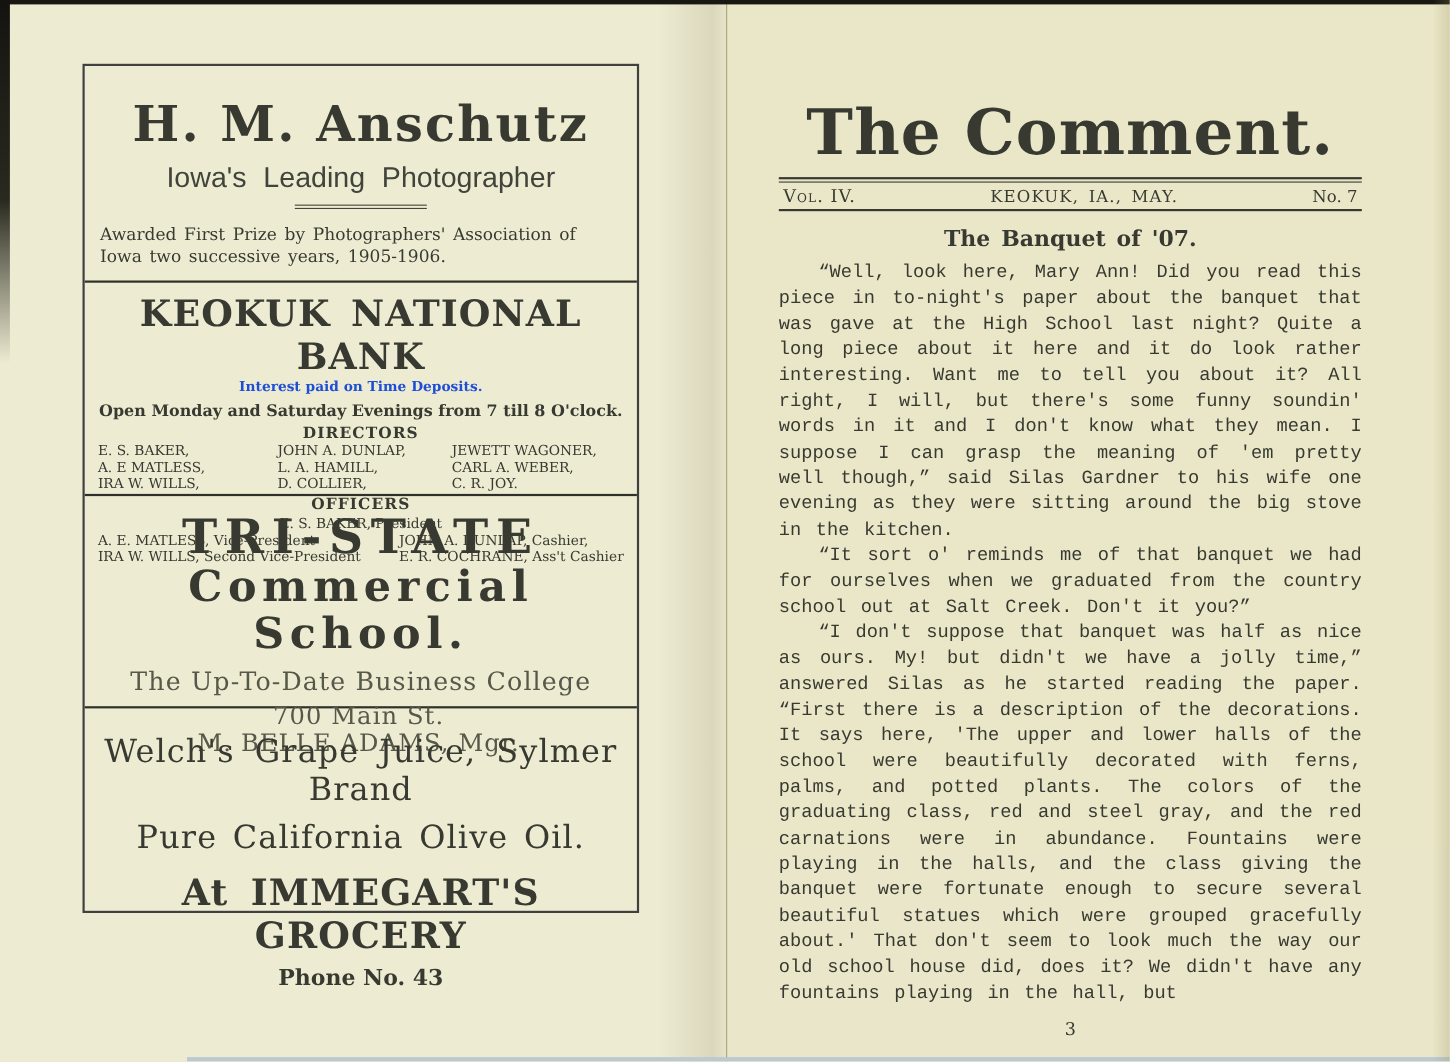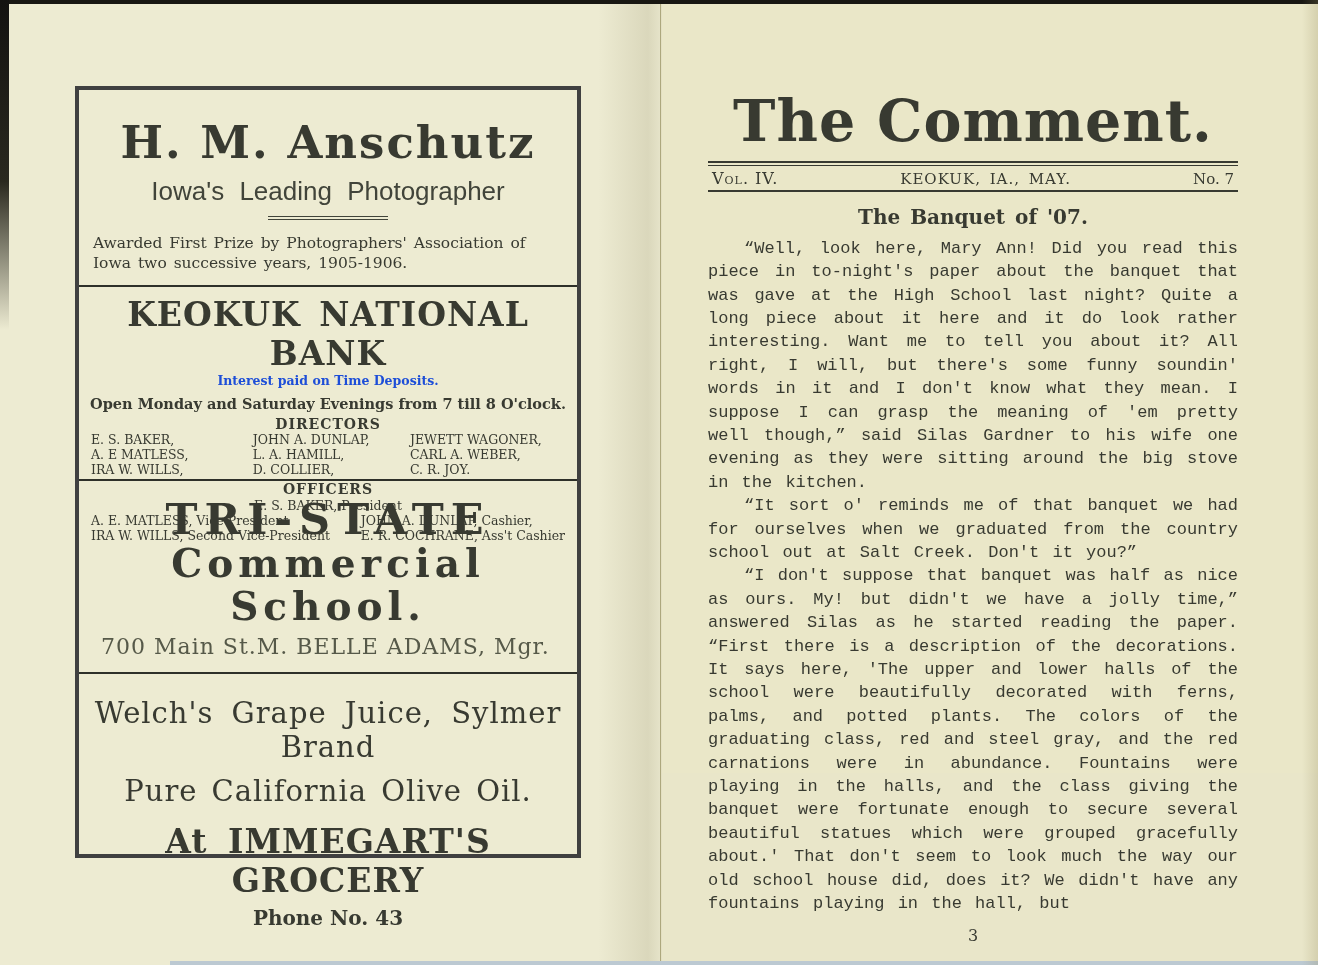--- a/index.html
+++ b/index.html
@@ -18,21 +18,21 @@
   .scan-bottom-strip { position:absolute; bottom:0; left:170px; right:0; height:4px; background:#bcc9d2; }
   .scan-right-edge { position:absolute; top:0; right:0; width:16px; height:100%;
     background:linear-gradient(90deg, rgba(150,140,95,0) 0%, rgba(150,140,95,.25) 100%); }
   .page-seam { position:absolute; top:0; left:598px; width:64px; height:100%;
     background:linear-gradient(90deg, rgba(120,112,70,0) 0%, rgba(120,112,70,.16) 78%, rgba(120,112,70,.05) 100%); }
   .page-seam-line { position:absolute; top:0; left:660px; width:1px; height:100%; background:rgba(130,122,70,.55); }
 
   
   .left-page { position:absolute; top:0; left:0; width:660px; height:965px; background:#edebd2; }
   .ad-box { position:absolute; top:58px; left:75px; width:506px; height:772px;
-    border:4px solid #404040; background:#edebd2;margin-top:28px; }
+    border:2px solid #404040; background:#edebd2; }
   .ad-section { border-bottom:2px solid #2e3029; }
   .ad-section:last-child { border-bottom:none; }
 
   .sec-anschutz { height:197px; text-align:center; padding-top:28px; }
   .anschutz-title { font-size:45px; font-weight:bold; letter-spacing:2px; line-height:1.1; }
   .anschutz-sub { font-family:"Liberation Sans", sans-serif; font-size:26px; color:#41443a;
     word-spacing:8px; margin-top:8px; }
   .anschutz-rule { width:120px; height:4px; border-top:1px solid #41443a; border-bottom:1px solid #41443a; margin:9px auto 13px auto; }
   .anschutz-award { font-size:15.5px; text-align:left; padding:0 14px; line-height:1.35; word-spacing:2px; }
 
@@ -46,22 +46,22 @@
   .bank-directors .col1 { width:34%; }
   .bank-directors .col2 { width:33%; }
   .bank-directors .col3 { width:33%; }
   .bank-president { font-size:12.5px; text-align:center; margin-top:1px; }
   .bank-officers { display:flex; justify-content:space-between; padding:0 12px; font-size:12.5px; line-height:1.2; }
 
   .sec-school { height:193px; text-align:center; padding-top:16px; }
   .school-title1 { font-size:43px; font-weight:bold; letter-spacing:7px; line-height:1.05; }
   .school-title2 { font-size:39px; font-weight:bold; letter-spacing:5px; word-spacing:14px; line-height:1.1; }
   .school-sub { font-size:23px; color:#565949; margin-top:9px; letter-spacing:1px; }
-  .school-row { display:flex; justify-content:flex-start; padding:0 26px 0 22px;
-    font-size:22px; color:#565949; margin-top:6px; letter-spacing:1px; }
+  .school-row { display:flex; justify-content:center; padding:0 26px 0 22px;
+    font-size:22px; color:#565949; margin-top:6px; letter-spacing:1px;flex-direction:column; }
 
   .sec-grocery { height:180px; text-align:center; padding-top:22px; }
   .grocery-line1 { font-size:29px; word-spacing:8px; letter-spacing:1px; }
   .grocery-line2 { font-size:29px; word-spacing:4px; letter-spacing:1px; margin-top:10px; }
   .grocery-line3 { font-size:33px; font-weight:bold; word-spacing:8px; margin-top:14px; letter-spacing:1px; }
   .grocery-phone { font-size:20px; font-weight:bold; margin-top:6px; }
 
   
   .right-page { position:absolute; top:0; left:662px; width:656px; height:773px; background:#eae7c8; }
   .rp-inner { position:absolute; top:0; left:46px; width:530px; }
@@ -124,20 +124,21 @@
         <div>
           <div>JOHN A. DUNLAP, Cashier,</div>
           <div>E. R. COCHRANE, Ass't Cashier</div>
         </div>
       </div>
     </div>
 
     <div class="ad-section sec-school">
       <div class="school-title1">TRI-STATE</div>
       <div class="school-title2">Commercial School.</div>
+      <div class="school-sub">The Up-To-Date Business College</div>
       <div class="school-row">
         <span>700 Main St.</span>
         <span>M. BELLE ADAMS, Mgr.</span>
       </div>
     </div>
 
     <div class="ad-section sec-grocery">
       <div class="grocery-line1">Welch's Grape Juice, Sylmer Brand</div>
       <div class="grocery-line2">Pure California Olive Oil.</div>
       <div class="grocery-line3">At IMMEGART'S GROCERY</div>

